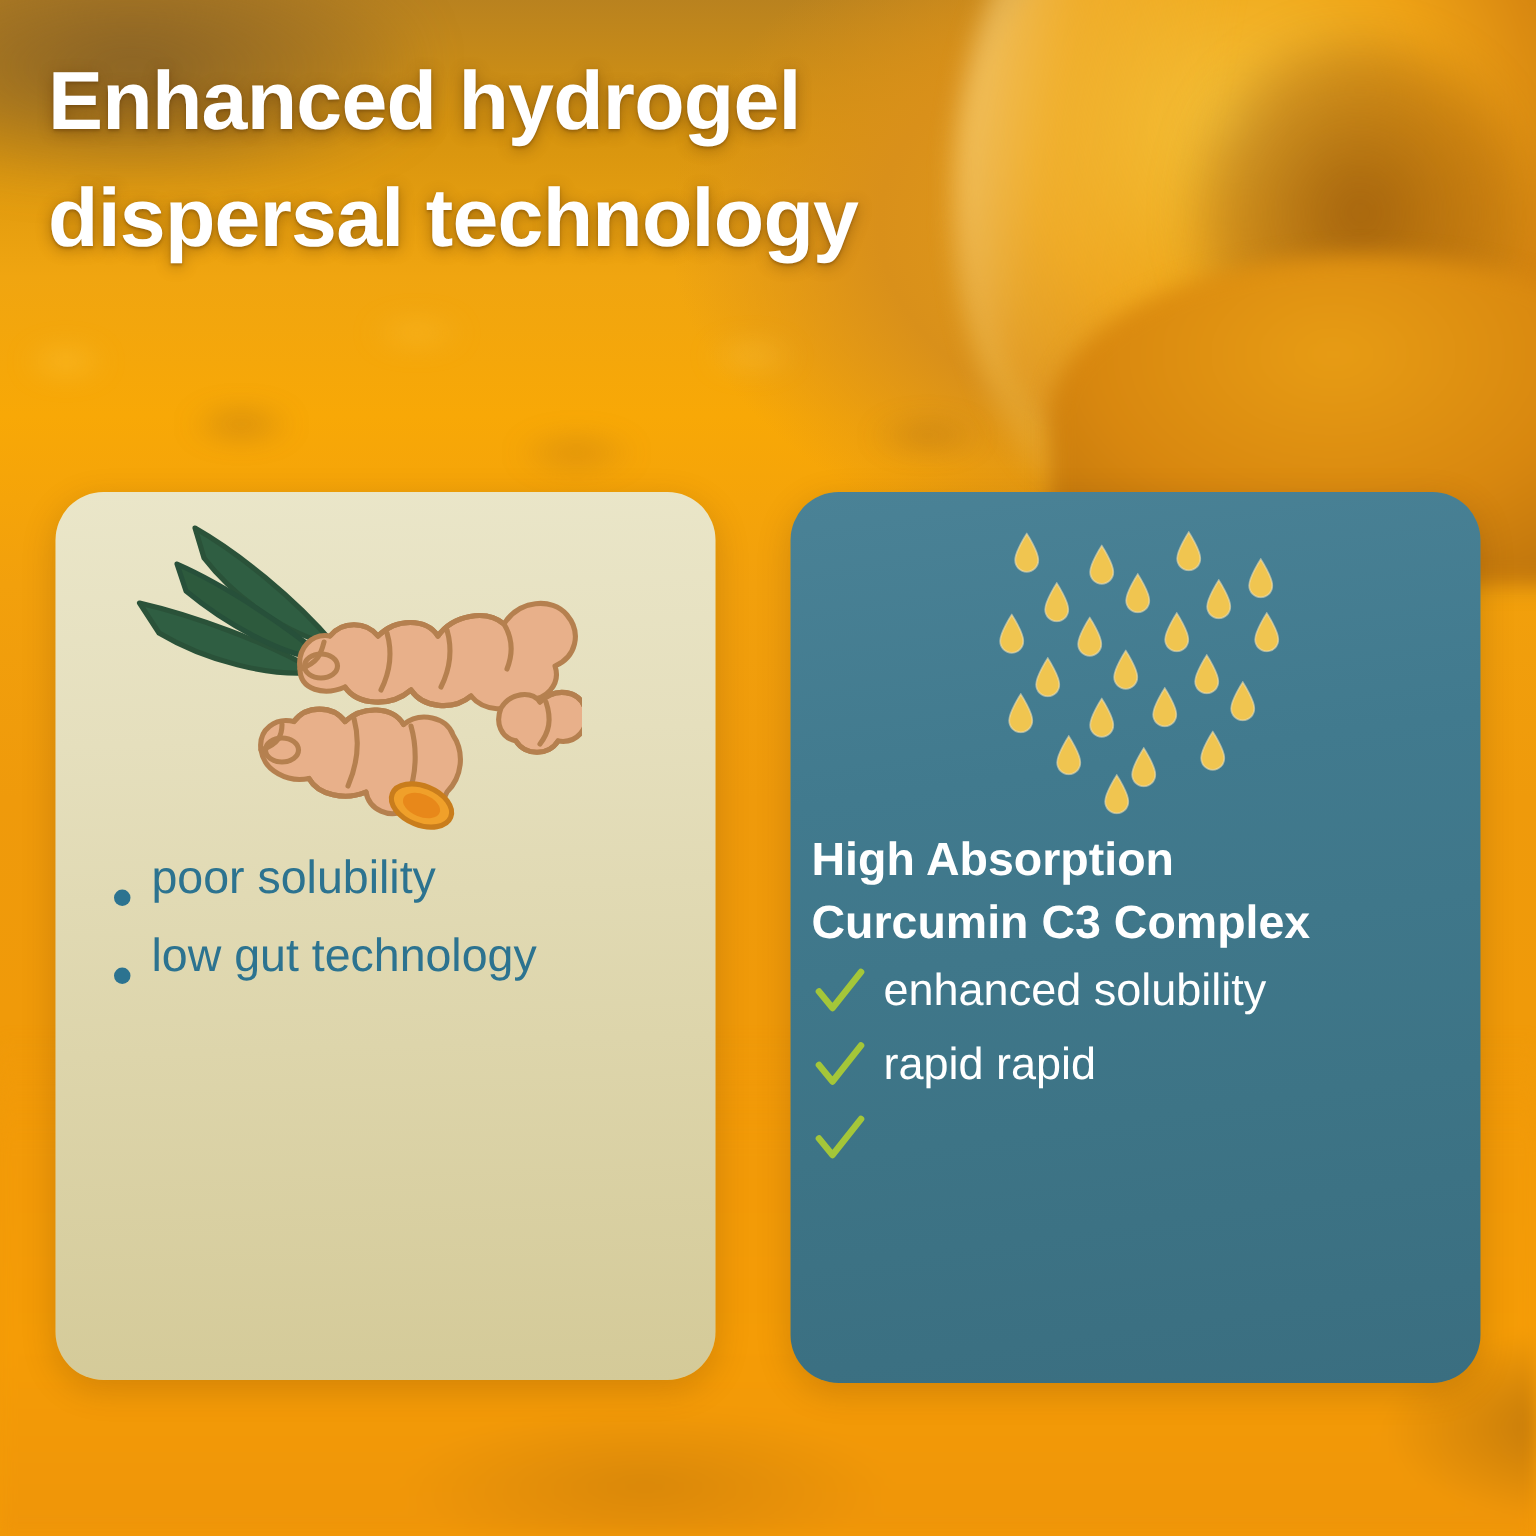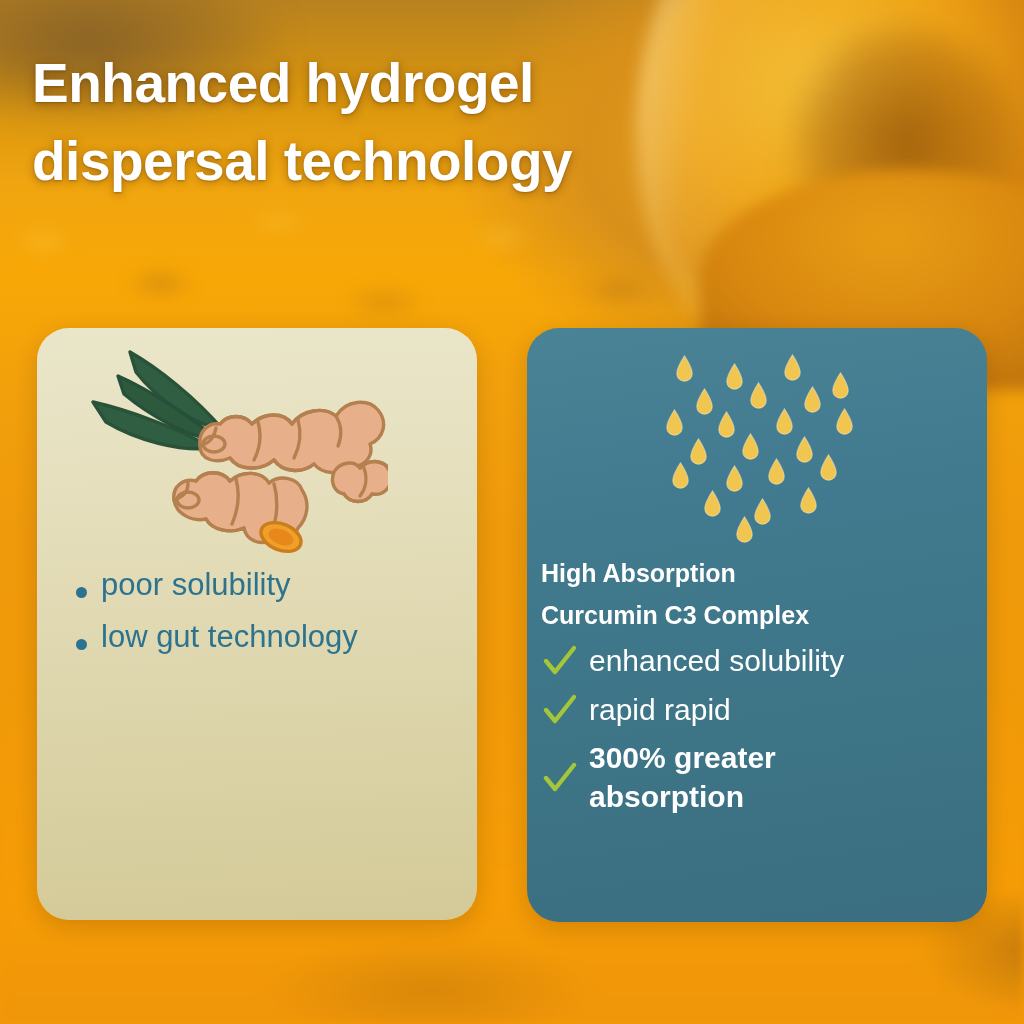--- a/index.html
+++ b/index.html
@@ -85,21 +85,20 @@
   
   .headline{
     position:absolute;left:32px;top:28px;width:760px;
     color:#ffffff;
     font-weight:700;
     font-size:55px;
     line-height:78px;
     letter-spacing:-0.5px;
     text-shadow:0 2px 10px rgba(90,50,6,.45), 0 1px 2px rgba(80,45,5,.35);
     white-space:pre-line;
-    margin-top:16px;
   }
 
   
   .card{
     position:absolute;
     border-radius:32px;
     overflow:hidden;
     box-shadow:0 6px 22px rgba(90,52,8,.22);
   }
   .card-left{
@@ -121,38 +120,38 @@
 
   
   .card-left-text{position:absolute;left:50px;top:554px;width:420px;}
   .card-right-text{position:absolute;left:541px;top:552px;width:444px;}
 
   .title-left{
     color:#2c7390;font-weight:700;font-size:33px;line-height:44px;
     white-space:pre-line;margin:0;
   }
   .title-right{
-    color:#ffffff;font-weight:700;font-size:25px;line-height:42px;
+    color:#ffffff;font-weight:700;font-size:31px;line-height:42px;
     white-space:pre-line;margin:0;
   }
 
   .bullets{list-style:none;margin:12px 0 0 0;padding:0;}
   .bullets li{
-    display:flex;align-items:center;
+    display:flex;align-items:flex-end;
     color:#2c7390;font-size:31px;line-height:38px;font-weight:400;
     margin-bottom:14px;
   }
   .bullets .dot{
     flex:0 0 auto;width:11px;height:11px;border-radius:50%;
     background:#2c7390;margin:14px 14px 0 26px;
   }
 
   .checks{list-style:none;margin:4px 0 0 0;padding:0;}
   .checks li{
-    display:flex;align-items:center;
+    display:flex;align-items:flex-end;
     color:#ffffff;font-size:30px;line-height:39px;font-weight:400;
     margin-bottom:9px;
   }
   .checks li.strong .ctext{font-weight:700;}
   .check-icon{flex:0 0 auto;width:38px;height:38px;margin:2px 10px 0 0;}
   .check-icon svg{display:block;width:100%;height:100%;}
   .ctext{white-space:pre-line;}
 </style>
 </head>
 <body>
@@ -374,19 +373,17 @@
           </svg>
         </span>
         <span class="ctext">rapid rapid</span>
       </li>
       <li class="strong">
         <span class="check-icon">
           <svg viewBox="0 0 38 38" xmlns="http://www.w3.org/2000/svg">
             <path d="M5 19 L14 30 L33 6" fill="none" stroke="#a4c639" stroke-width="4.4" stroke-linecap="round" stroke-linejoin="round"></path>
           </svg>
         </span>
-        <span class="ctext">300% greater
-absorption</span>
       </li>
     </ul>
   </div>
 
 </div>
 
 </body></html>

